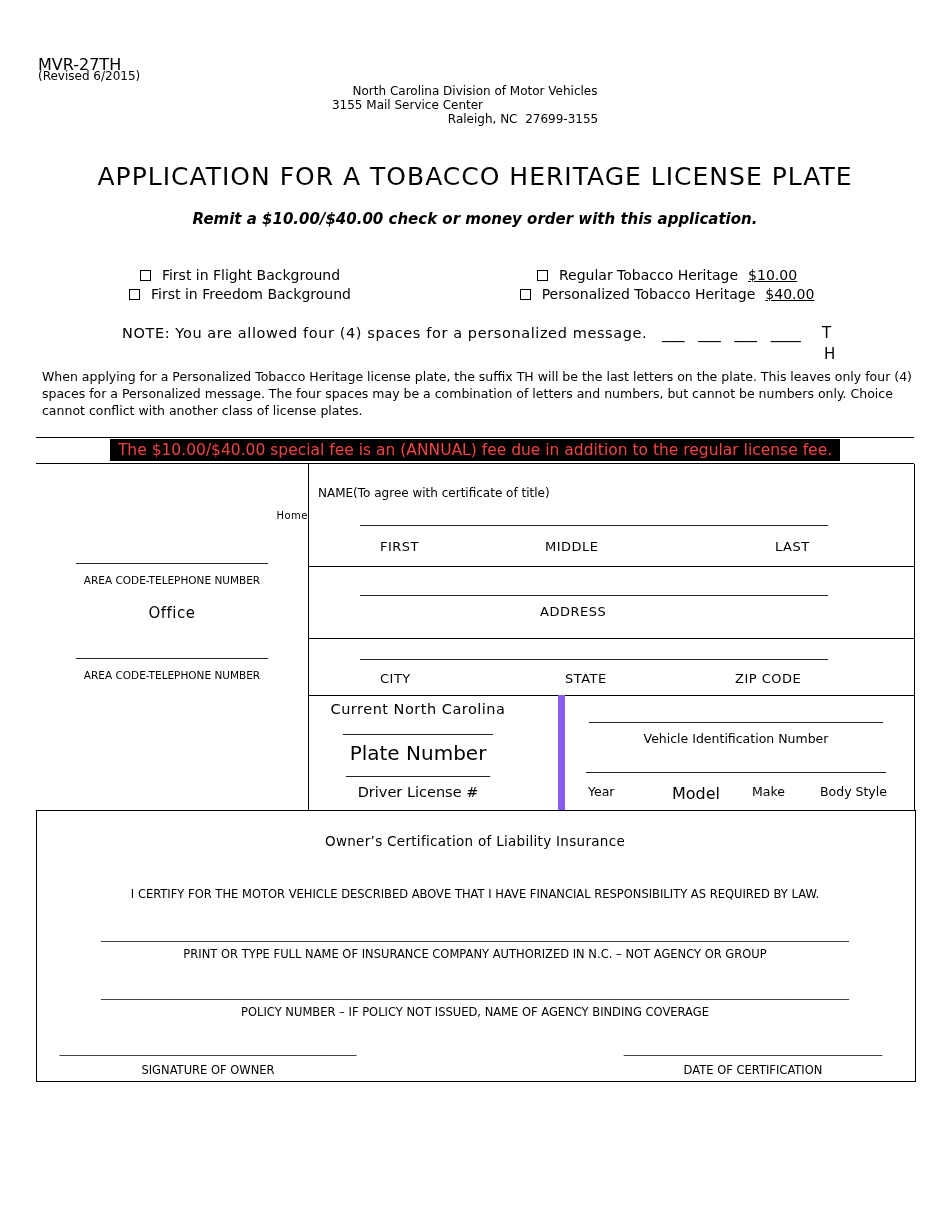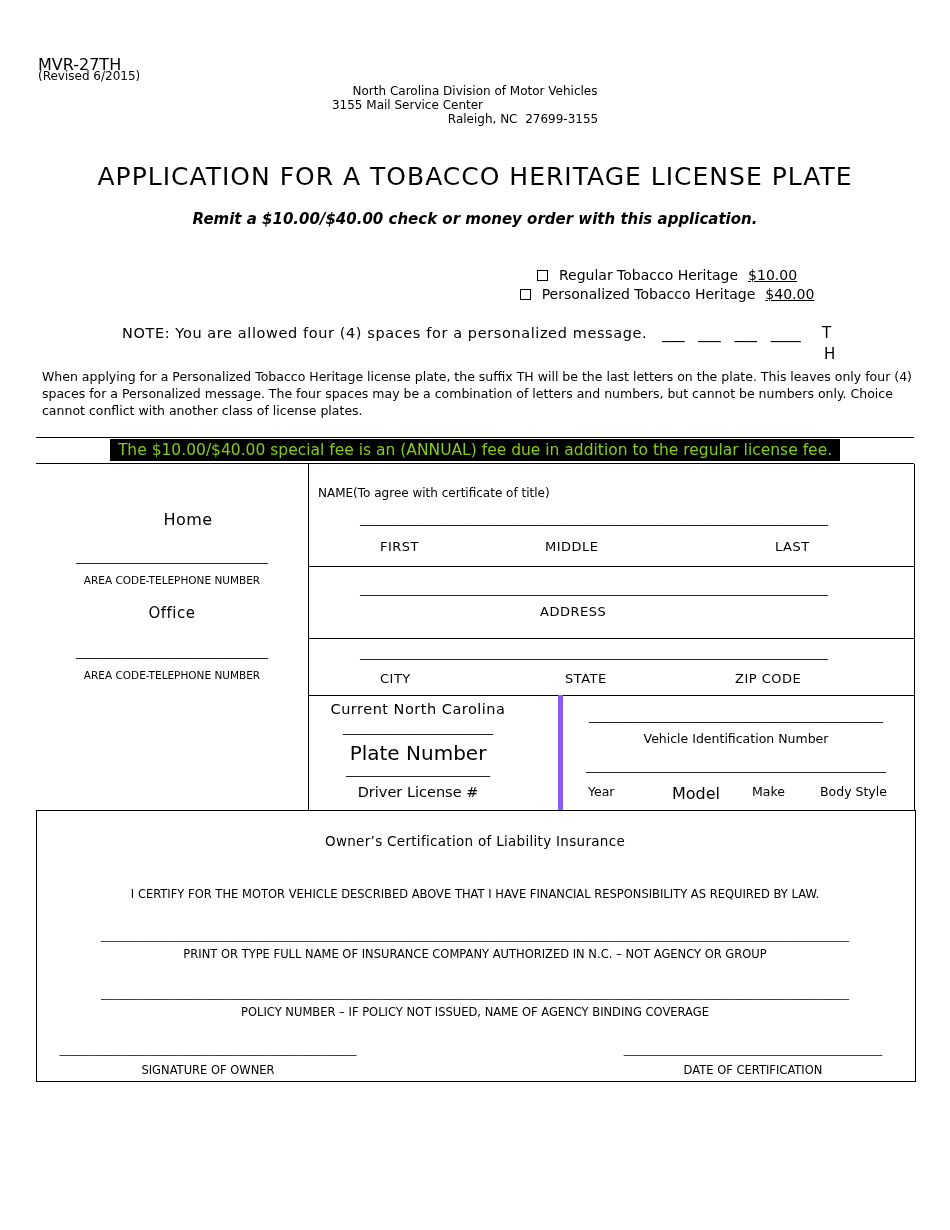--- a/index.html
+++ b/index.html
@@ -24,47 +24,55 @@
   <div class="abs" style="left:38px;top:55px;font-size:16px;">MVR-27TH</div>
   <div class="abs" style="left:38px;top:69px;font-size:12px;">(Revised 6/2015)</div>
 
   <div class="abs ctr" style="left:0;top:84px;width:950px;font-size:12px;">North Carolina Division of Motor Vehicles</div>
   <div class="abs ctr" style="left:0;top:98px;width:815px;font-size:12px;">3155 Mail Service Center</div>
   <div class="abs ctr pre" style="left:0;top:112px;width:950px;font-size:12px;padding-left:48px;">Raleigh, NC  27699-3155</div>
 
   <div class="abs ctr" style="left:0;top:162px;width:950px;font-size:25px;letter-spacing:1px;">APPLICATION FOR A TOBACCO HERITAGE LICENSE PLATE</div>
   <div class="abs ctr" style="left:0;top:210px;width:950px;font-size:15px;font-weight:bold;font-style:italic;">Remit a $10.00/$40.00 check or money order with this application.</div>
 
+  <div class="abs" style="left:60px;top:266px;width:360px;">
+    <div class="opt ctr">
+      <span class="cb"></span><span>First in Flight Background</span>
+    </div>
+    <div class="opt ctr">
+      <span class="cb"></span><span>First in Freedom Background</span>
+    </div>
+  </div>
 
   <div class="abs" style="left:467px;top:266px;width:400px;">
     <div class="opt ctr">
       <span class="cb"></span><span>Regular Tobacco Heritage</span><span class="underline" style="margin-left:10px;">$10.00</span>
     </div>
     <div class="opt ctr">
       <span class="cb"></span><span>Personalized Tobacco Heritage</span><span class="underline" style="margin-left:10px;">$40.00</span>
     </div>
   </div>
 
   <div class="abs" style="left:122px;top:325px;font-size:14.5px;letter-spacing:0.6px;">NOTE: You are allowed four (4) spaces for a personalized message.</div>
   <div class="abs pre" style="left:662px;top:324px;font-size:15px;word-spacing:9px;">___ ___ ___ ____</div>
   <div class="abs" style="left:822px;top:324px;font-size:15px;">T</div>
   <div class="abs" style="left:824px;top:345px;font-size:15px;">H</div>
 
   <div class="abs" style="left:42px;top:368px;width:872px;font-size:12.5px;line-height:17px;">When applying for a Personalized Tobacco Heritage license plate, the suffix TH will be the last letters on the plate.  This leaves only four (4) spaces for a Personalized message.  The four spaces may be a combination of letters and numbers, but cannot be numbers only.  Choice cannot conflict with another class of license plates.</div>
 
   <div class="abs rule" style="left:36px;top:437px;width:878px;"></div>
 
   <div class="abs ctr" style="left:0;top:439px;width:950px;">
-    <span style="display:inline-block;background:#000;color:#84cc16;font-size:15.5px;padding:2px 8px;">The $10.00/$40.00 special fee is an (ANNUAL) fee due in addition to the regular license fee.</span>
+    <span style="display:inline-block;background:#000;color:#ef4444;font-size:15.5px;padding:2px 8px;">The $10.00/$40.00 special fee is an (ANNUAL) fee due in addition to the regular license fee.</span>
   </div>
 
   <div class="abs" style="left:36px;top:463px;width:878px;height:347px;border-top:1px solid #000;">
 
     <div class="abs" style="left:0;top:0;width:272px;height:347px;border-right:1px solid #000;">
-      <div class="abs ctr" style="left:16px;top:46px;width:272px;font-size:16px;letter-spacing:0.5px;">Home</div>
+      <div class="abs ctr" style="left:0;top:46px;width:272px;font-size:10px;letter-spacing:0.5px;text-align:right;">Home</div>
       <div class="abs ctr blank" style="left:16px;top:86px;width:240px;font-size:12px;">________________________________</div>
       <div class="abs ctr" style="left:0;top:110px;width:272px;font-size:10.5px;">AREA CODE-TELEPHONE NUMBER</div>
       <div class="abs ctr" style="left:0;top:140px;width:272px;font-size:15px;letter-spacing:0.5px;">Office</div>
       <div class="abs ctr blank" style="left:16px;top:181px;width:240px;font-size:12px;">________________________________</div>
       <div class="abs ctr" style="left:0;top:205px;width:272px;font-size:10.5px;">AREA CODE-TELEPHONE NUMBER</div>
     </div>
 
     <div class="abs" style="left:272px;top:0;width:606px;height:347px;border-right:1px solid #000;">
 
       <div class="abs" style="left:0;top:0;width:606px;height:102px;border-bottom:1px solid #000;">
@@ -82,21 +90,21 @@
 
       <div class="abs" style="left:0;top:174px;width:606px;height:57px;border-bottom:1px solid #000;">
         <div class="abs ctr blank" style="left:16px;top:8px;width:540px;font-size:12px;">______________________________________________________________________________</div>
         <div class="abs" style="left:72px;top:33px;font-size:13px;letter-spacing:0.5px;">CITY</div>
         <div class="abs" style="left:257px;top:33px;font-size:13px;letter-spacing:0.5px;">STATE</div>
         <div class="abs" style="left:427px;top:33px;font-size:13px;letter-spacing:0.5px;">ZIP CODE</div>
       </div>
 
       <div class="abs" style="left:0;top:231px;width:606px;height:116px;">
 
-        <div class="abs" style="left:0;top:0;width:250px;height:116px;border-right:5px solid #8b5cf6;">
+        <div class="abs" style="left:0;top:0;width:250px;height:116px;border-right:7px solid #8b5cf6;">
           <div class="abs ctr" style="left:0;top:6px;width:220px;font-size:14.5px;letter-spacing:0.5px;">Current North Carolina</div>
           <div class="abs ctr blank" style="left:0;top:26px;width:220px;font-size:12px;">_________________________</div>
           <div class="abs ctr" style="left:0;top:46px;width:220px;font-size:20px;">Plate Number</div>
           <div class="abs ctr blank" style="left:0;top:68px;width:220px;font-size:12px;">________________________</div>
           <div class="abs ctr" style="left:0;top:89px;width:220px;font-size:14.5px;">Driver License #</div>
         </div>
 
         <div class="abs" style="left:250px;top:0;width:356px;height:116px;">
           <div class="abs ctr blank" style="left:8px;top:14px;width:340px;font-size:12px;">_________________________________________________</div>
           <div class="abs ctr" style="left:0;top:36px;width:356px;font-size:12.5px;">Vehicle Identification Number</div>

